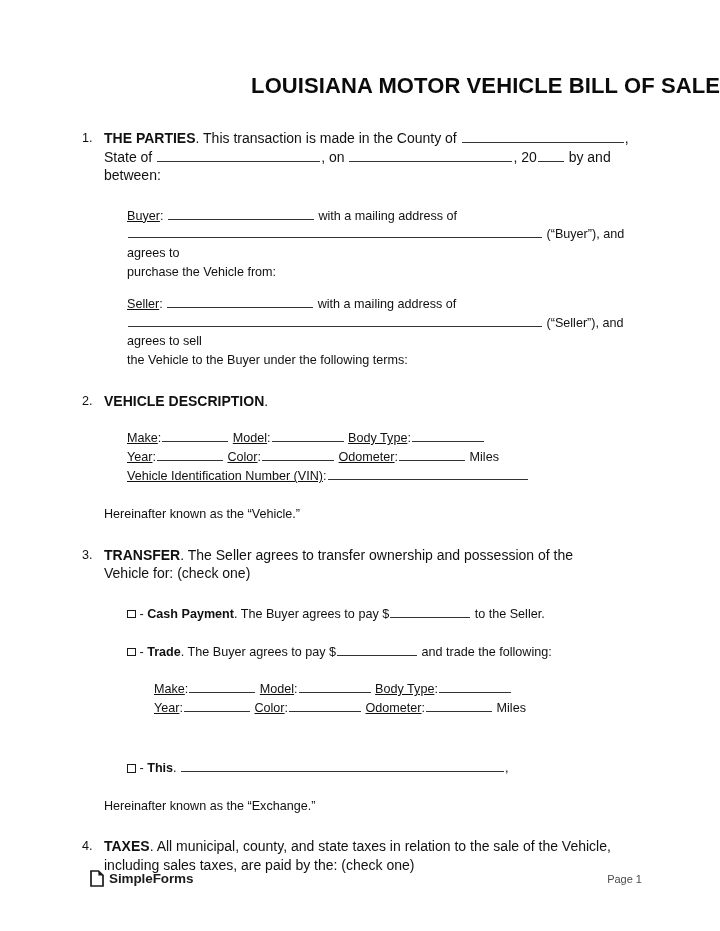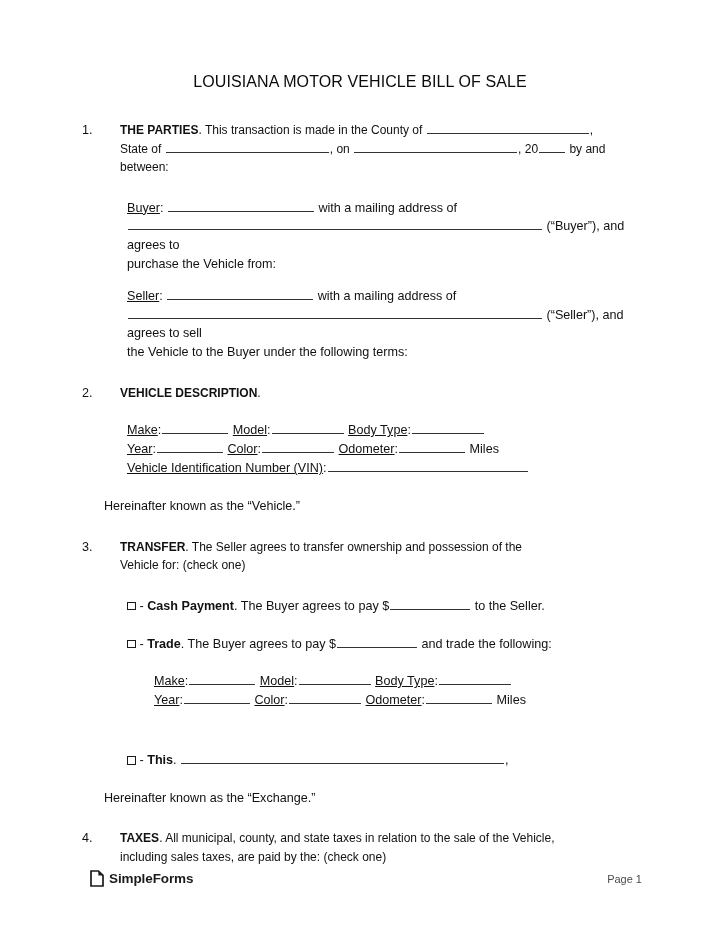--- a/index.html
+++ b/index.html
@@ -21,23 +21,23 @@
   .page {
     width: 720px;
     height: 931px;
     position: relative;
     background: #fff;
     padding: 0;
   }
 
   
   .doc-title {
-    text-align: center;
-    font-size: 16px;
-    font-weight: normal;
+    text-align: right;
+    font-size: 22px;
+    font-weight: bold;
     letter-spacing: 0.1px;
     margin: 0;
     padding-top: 73px;
     padding-bottom: 0;
     color: #0b0b0b;
   }
 
   
   .body-wrap {
     margin-top: 30px;
@@ -54,23 +54,22 @@
     margin-bottom: 0;
   }
   .clause-num {
     width: 22px;
     flex: 0 0 22px;
     font-size: 12.6px;
     line-height: 18.6px;
   }
   .clause-body {
     flex: 1 1 auto;
-    font-size: 12px;
-    line-height: 18.6px;
-    margin-left: 16px;
+    font-size: 14px;
+    line-height: 18.6px;
   }
   .bld { font-weight: bold; }
 
   
   .indent {
     margin-left: 45px;
     font-size: 12.6px;
     line-height: 18.6px;
   }
   .indent-2 {

